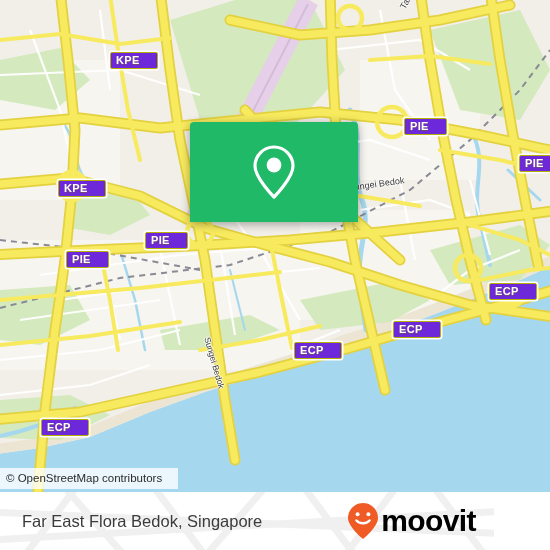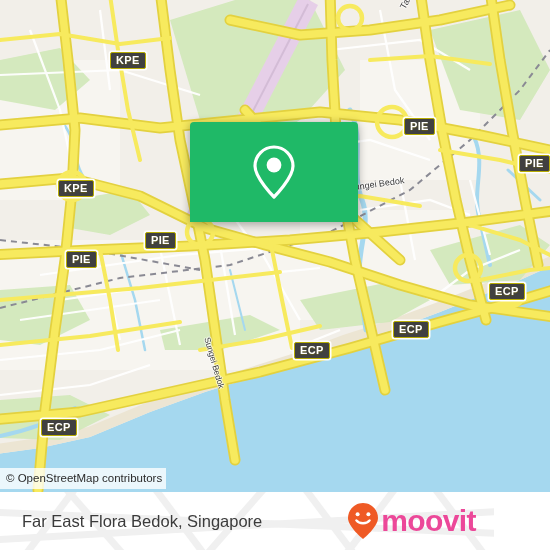--- a/index.html
+++ b/index.html
@@ -13,29 +13,29 @@
   
   #map-area{
     position:absolute;left:0;top:0;width:550px;height:492px;
     background:#f2efe9;overflow:hidden;
   }
   #map-svg{position:absolute;left:0;top:0;width:550px;height:492px;display:block;}
 
   
   .shield{
     position:absolute;
-    background:#404040;
+    background:#6d28d9;
     border:1px solid #b8ad04;
     box-shadow:0 0 0 1.5px #ffffff;
     border-radius:2px;
     color:#ffffff;
     font-size:11px;
     font-weight:bold;
     letter-spacing:.3px;
-    padding:1px 5px 2px 5px;
+    padding:1px 17px 2px 5px;
     line-height:12px;
     text-shadow:0 1px 1px rgba(120,110,0,.55);
     font-family:"Liberation Sans", sans-serif;
   }
   
   .maplabel{
     position:absolute;
     color:#3a3a3a;
     font-size:9px;
     font-family:"Liberation Sans", sans-serif;
@@ -43,21 +43,21 @@
     text-shadow:
       1px 0 1px #fff,-1px 0 1px #fff,0 1px 1px #fff,0 -1px 1px #fff;
   }
 
   
   #attribution{
     position:absolute;left:0;top:468px;
     background:rgba(255,255,255,.78);
     color:#2b2b2b;
     font-size:11.5px;
-    padding:3px 4px 4px 6px;
+    padding:3px 16px 4px 6px;
     line-height:14px;
     white-space:nowrap;
     font-family:"Liberation Sans", sans-serif;
   }
 
   
   #popup{
     position:absolute;left:190px;top:122px;width:168px;
     filter:drop-shadow(0 2px 5px rgba(0,0,0,.35));
   }
@@ -95,21 +95,21 @@
   #footer-title{
     position:absolute;left:22px;top:50%;transform:translateY(-50%);
     font-size:16.5px;color:#3b3b3b;white-space:nowrap;
     font-family:"Liberation Sans", sans-serif;
   }
   #brand{
     position:absolute;right:18px;top:50%;transform:translateY(-50%);
     display:flex;align-items:center;gap:2px;
   }
   #brand-text{
-    font-size:30px;font-weight:bold;color:#ec4899;letter-spacing:-0.6px;
+    font-size:30px;font-weight:bold;color:#000000;letter-spacing:-0.6px;
     line-height:30px;font-family:"Liberation Sans", sans-serif;
   }
 </style>
 </head>
 <body>
 
 <div id="app">
 
   <div id="map-area">
     <svg id="map-svg" viewBox="0 0 550 492">

